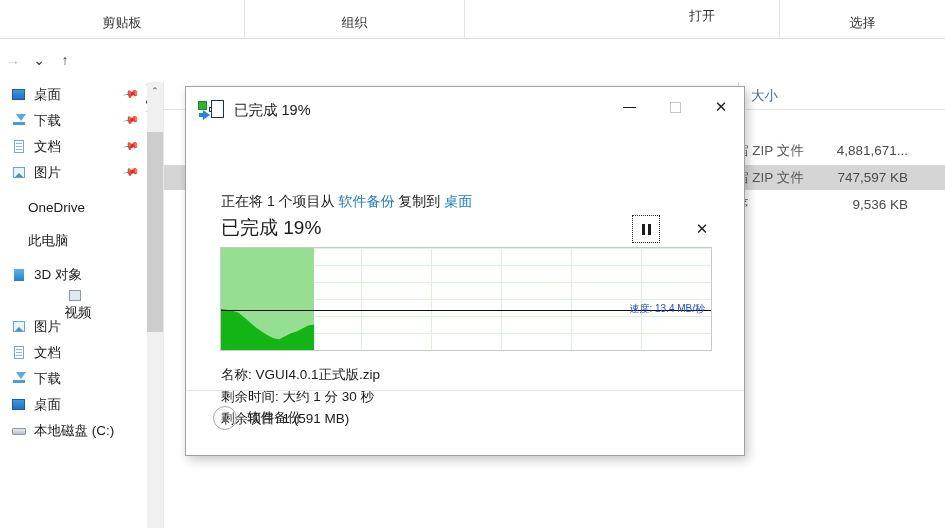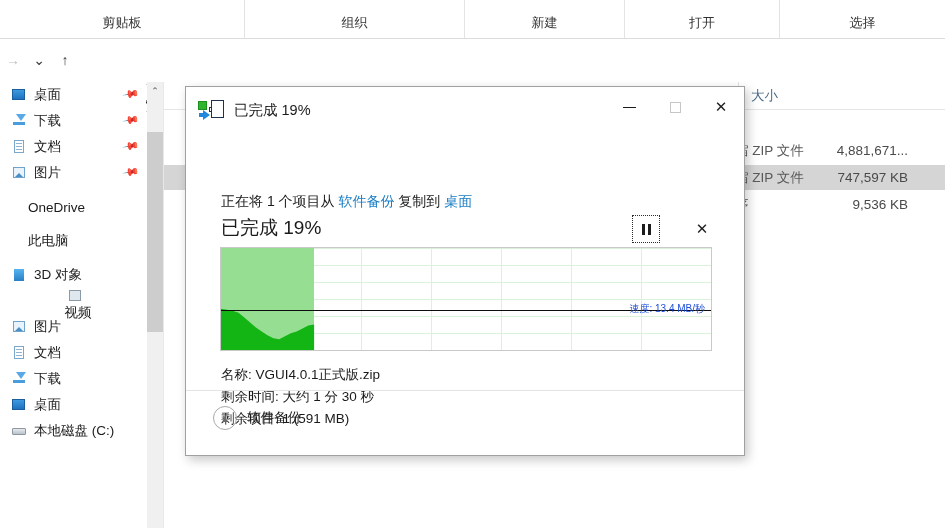--- a/index.html
+++ b/index.html
@@ -258,24 +258,21 @@
 <div id="root">
 
   <div class="ribbon">
     <div class="ribbon-groups" id="ribbon-groups">
         <div class="rgroup sep" style="left: 0px; width: 245px;">
           <span>剪贴板</span>
         </div>
         <div class="rgroup sep" style="left: 245px; width: 220px;">
           <span>组织</span>
         </div>
-        <div class="rgroup sep" style="left: 465px; width: 160px;">
-          <span>新建</span>
-        </div>
-        <div class="rgroup sep" style="left: 625px; width: 155px;">
+        <div class="rgroup sep" style="left: 625px; width: 155px; align-items: center;">
           <span>打开</span>
         </div>
         <div class="rgroup" style="left: 780px; width: 165px;">
           <span>选择</span>
         </div>
       </div>
   </div>
 
   <div class="addrbar">
     <div class="nav-ico dim" style="left:2px;">→</div>

